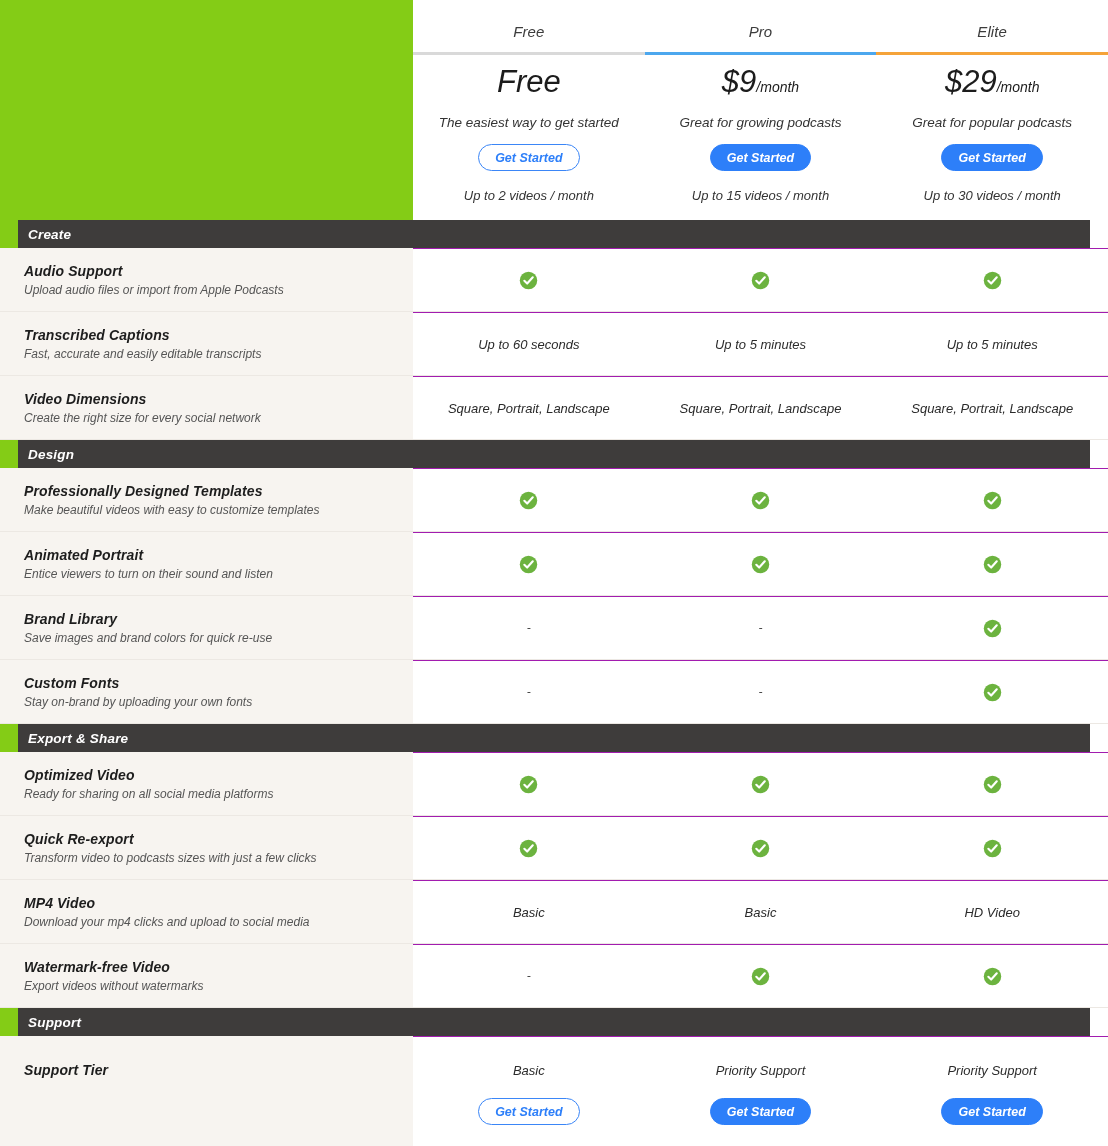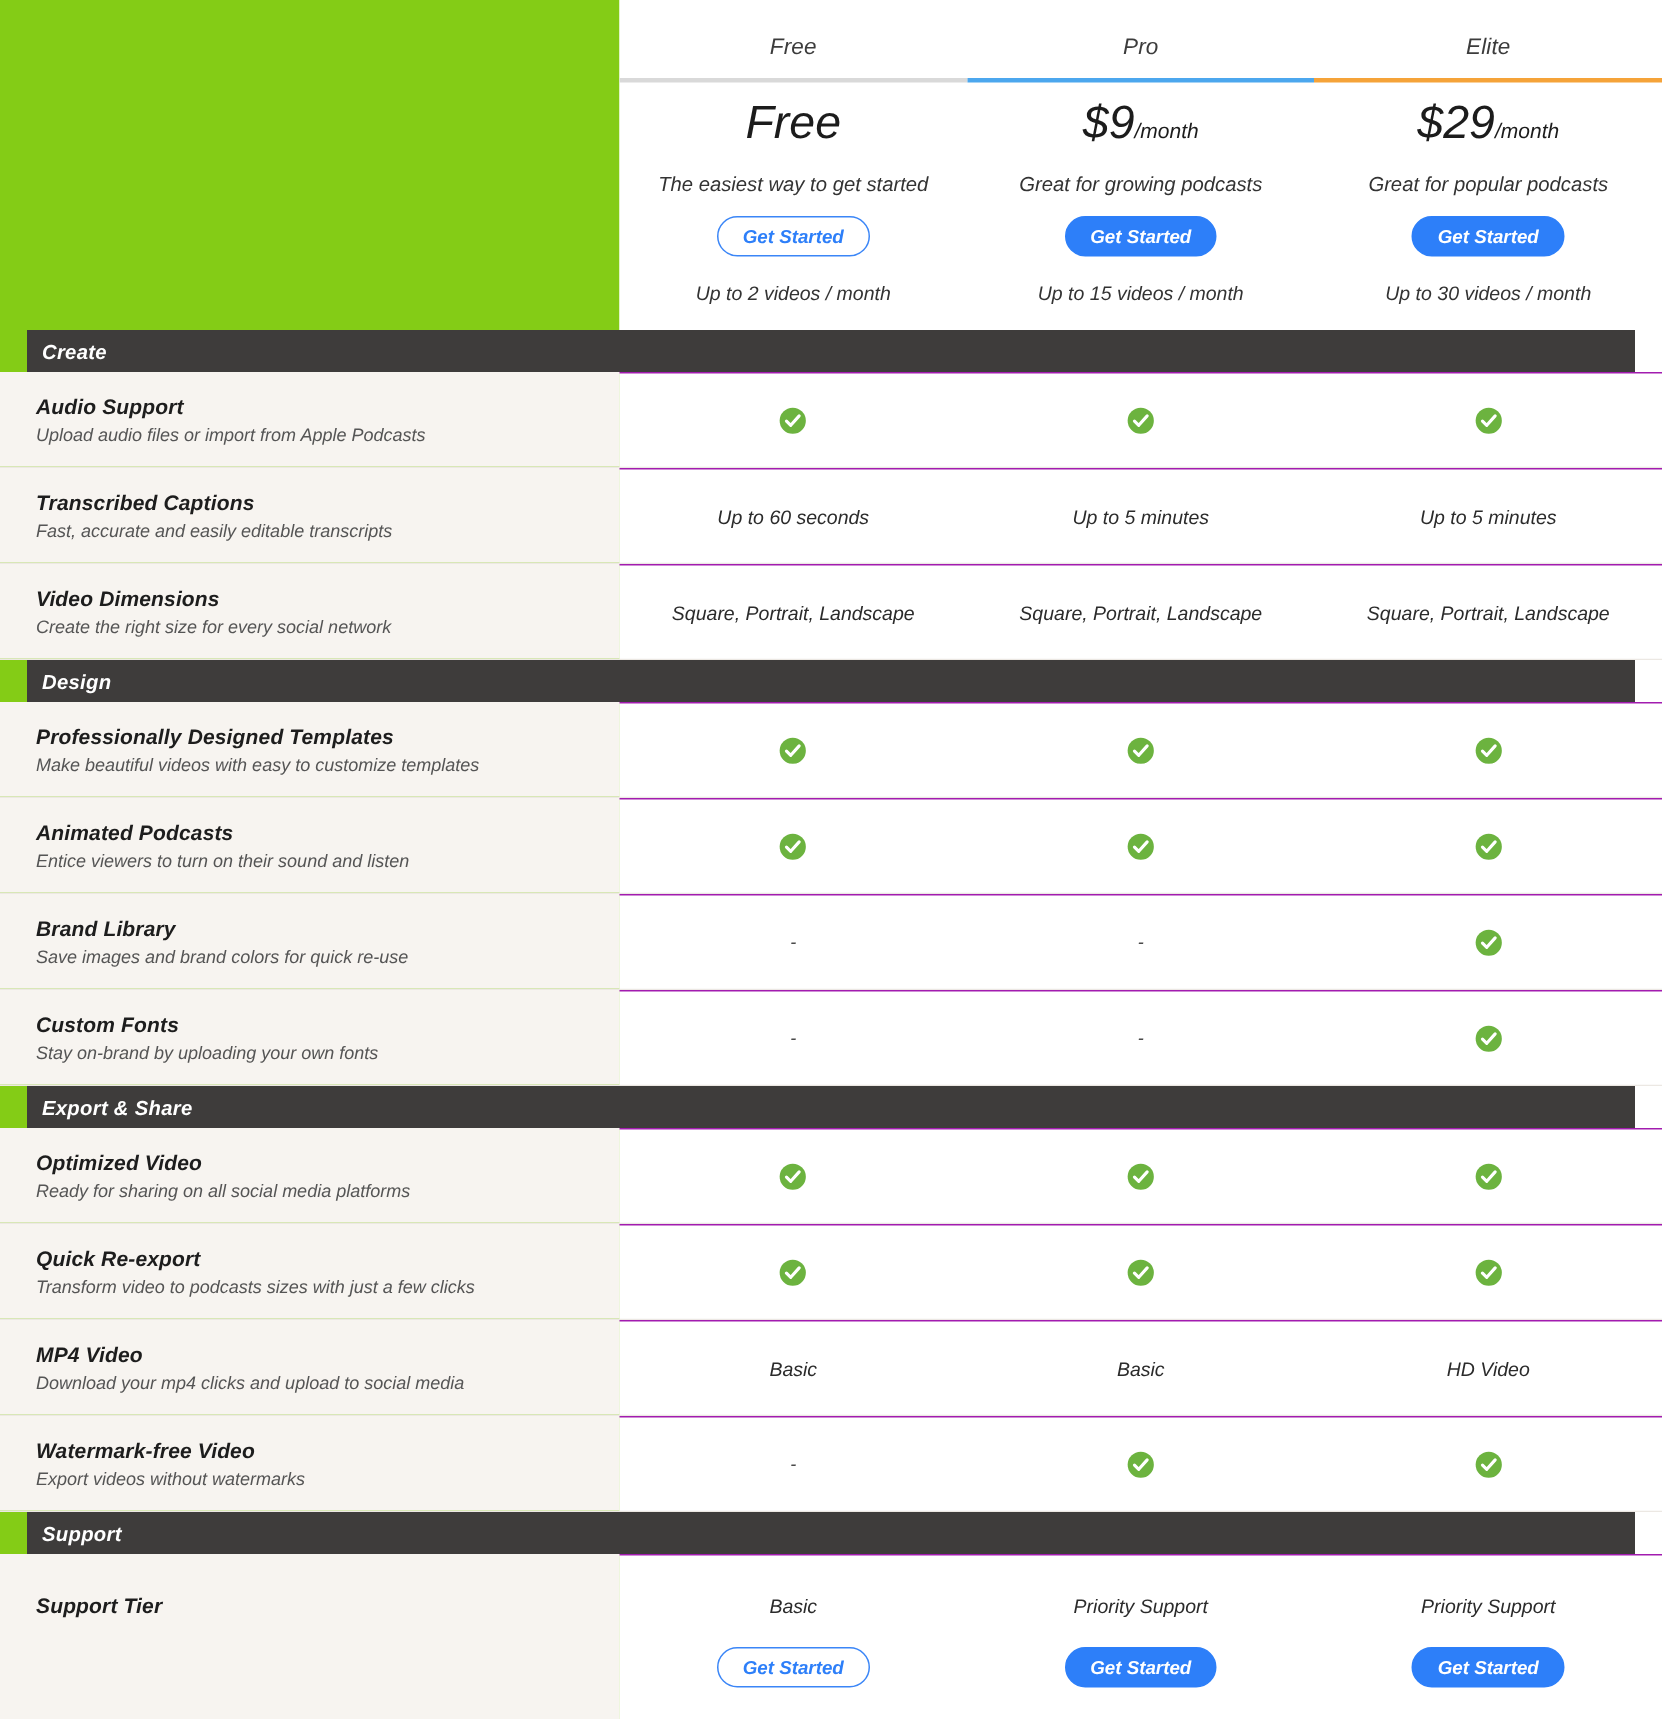--- a/index.html
+++ b/index.html
@@ -341,21 +341,21 @@
               <svg class="check" viewBox="0 0 20 20" xmlns="http://www.w3.org/2000/svg">
                 <circle cx="10" cy="10" r="9.2" fill="#6cb33f"></circle>
                 <path d="M5.6 10.3 L8.6 13.2 L14.5 6.6" fill="none" stroke="#ffffff" stroke-width="2.2" stroke-linecap="round" stroke-linejoin="round"></path>
               </svg>
             </span>
           </div>
         </div>
       </div>
       <div class="row">
         <div class="row-feature">
-          <div class="feature-title">Animated Podcasts</div>
+          <div class="feature-title">Animated Portrait</div>
           <div class="feature-desc">Entice viewers to turn on their sound and listen</div>
         </div>
         <div class="row-values">
           <div class="cell">
             <span class="check-wrap">
               <svg class="check" viewBox="0 0 20 20" xmlns="http://www.w3.org/2000/svg">
                 <circle cx="10" cy="10" r="9.2" fill="#6cb33f"></circle>
                 <path d="M5.6 10.3 L8.6 13.2 L14.5 6.6" fill="none" stroke="#ffffff" stroke-width="2.2" stroke-linecap="round" stroke-linejoin="round"></path>
               </svg>
             </span>

